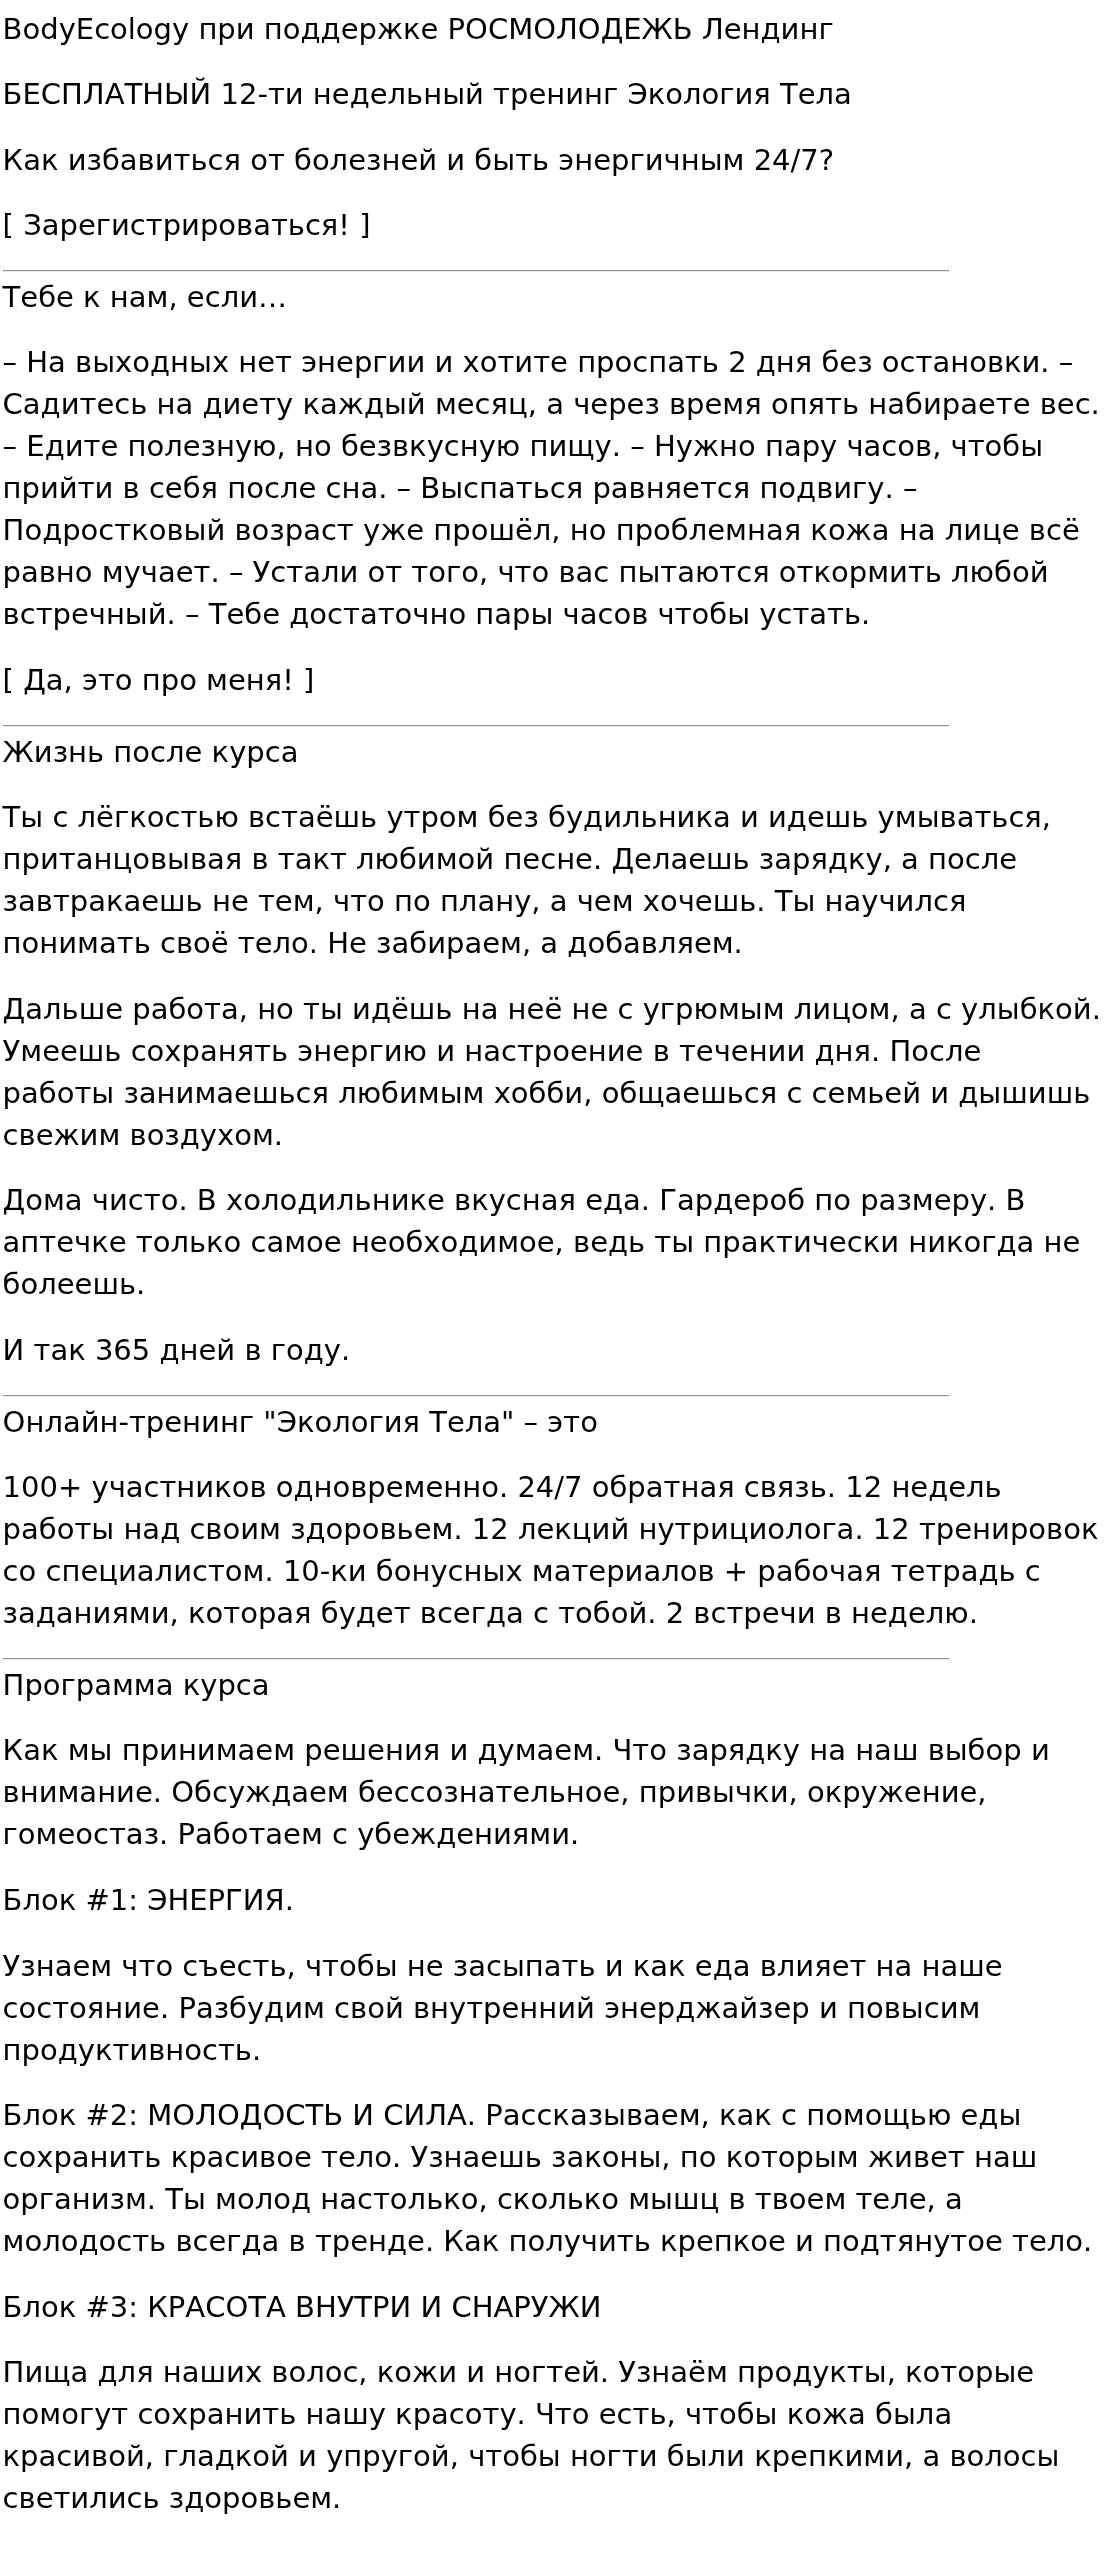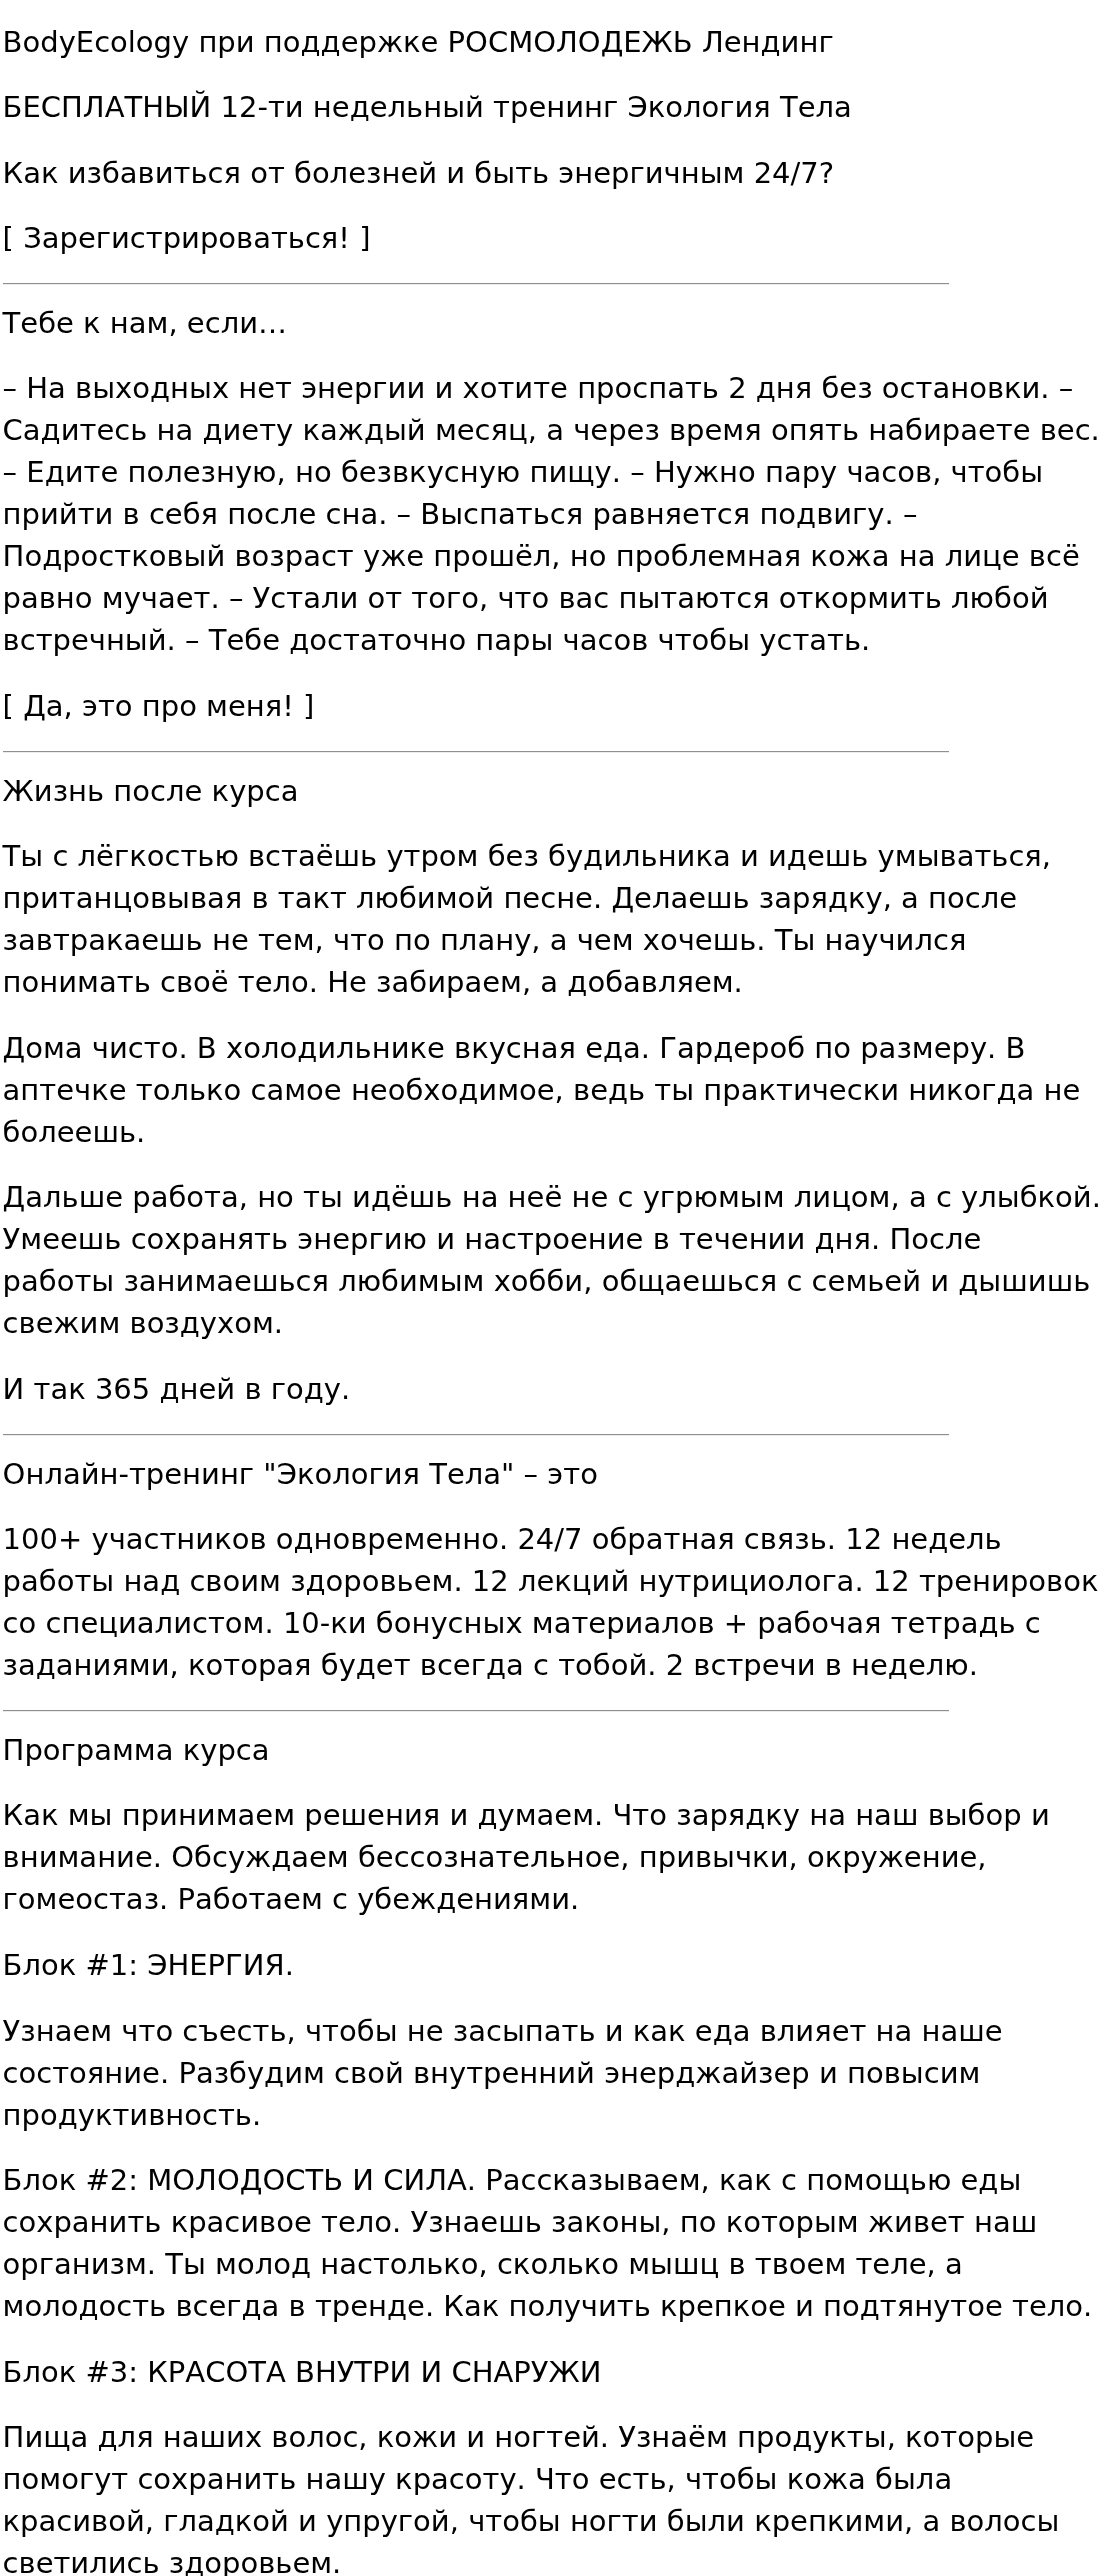--- a/index.html
+++ b/index.html
@@ -18,21 +18,21 @@
   }
   .doc {
     box-sizing: border-box;
     width: 1108px;
     padding: 3.5px 6.1px 17.5px 2.6px;
   }
   .doc p {
     margin: 23.6px 0;
   }
   .doc p:first-child {
-    margin-top: 17px;
+    margin-top: 4px;
   }
   hr.divider {
     width: 946px;
     margin: 0;
     height: 0;
     border: none;
     border-top: 1.7px solid #8f8f8f;
     border-bottom: 1.7px solid #ececec;
   }
   .cta {
@@ -59,22 +59,22 @@
     <p>Тебе к нам, если…</p>
     <p>– На выходных нет энергии и хотите проспать 2 дня без остановки. – Садитесь на диету каждый месяц, а через время опять набираете вес. – Едите полезную, но безвкусную пищу. – Нужно пару часов, чтобы прийти в себя после сна. – Выспаться равняется подвигу. – Подростковый возраст уже прошёл, но проблемная кожа на лице всё равно мучает. – Устали от того, что вас пытаются откормить любой встречный. – Тебе достаточно пары часов чтобы устать.</p>
     <p><a class="cta">[ Да, это про меня! ]</a></p>
   </section>
 
   <hr class="divider">
 
   <section>
     <p>Жизнь после курса</p>
     <p>Ты с лёгкостью встаёшь утром без будильника и идешь умываться, пританцовывая в такт любимой песне. Делаешь зарядку, а после завтракаешь не тем, что по плану, а чем хочешь. Ты научился понимать своё тело. Не забираем, а добавляем.</p>
+    <p>Дальше работа, но ты идёшь на неё не с угрюмым лицом, а с улыбкой. Умеешь сохранять энергию и настроение в течении дня. После работы занимаешься любимым хобби, общаешься с семьей и дышишь свежим воздухом.</p>
     <p>Дома чисто. В холодильнике вкусная еда. Гардероб по размеру. В аптечке только самое необходимое, ведь ты практически никогда не болеешь.</p>
-    <p>Дальше работа, но ты идёшь на неё не с угрюмым лицом, а с улыбкой. Умеешь сохранять энергию и настроение в течении дня. После работы занимаешься любимым хобби, общаешься с семьей и дышишь свежим воздухом.</p>
     <p>И так 365 дней в году.</p>
   </section>
 
   <hr class="divider">
 
   <section>
     <p>Онлайн-тренинг "Экология Тела" – это</p>
     <p>100+ участников одновременно. 24/7 обратная связь. 12 недель работы над своим здоровьем. 12 лекций нутрициолога. 12 тренировок со специалистом. 10-ки бонусных материалов + рабочая тетрадь с заданиями, которая будет всегда с тобой. 2 встречи в неделю.</p>
   </section>
 

